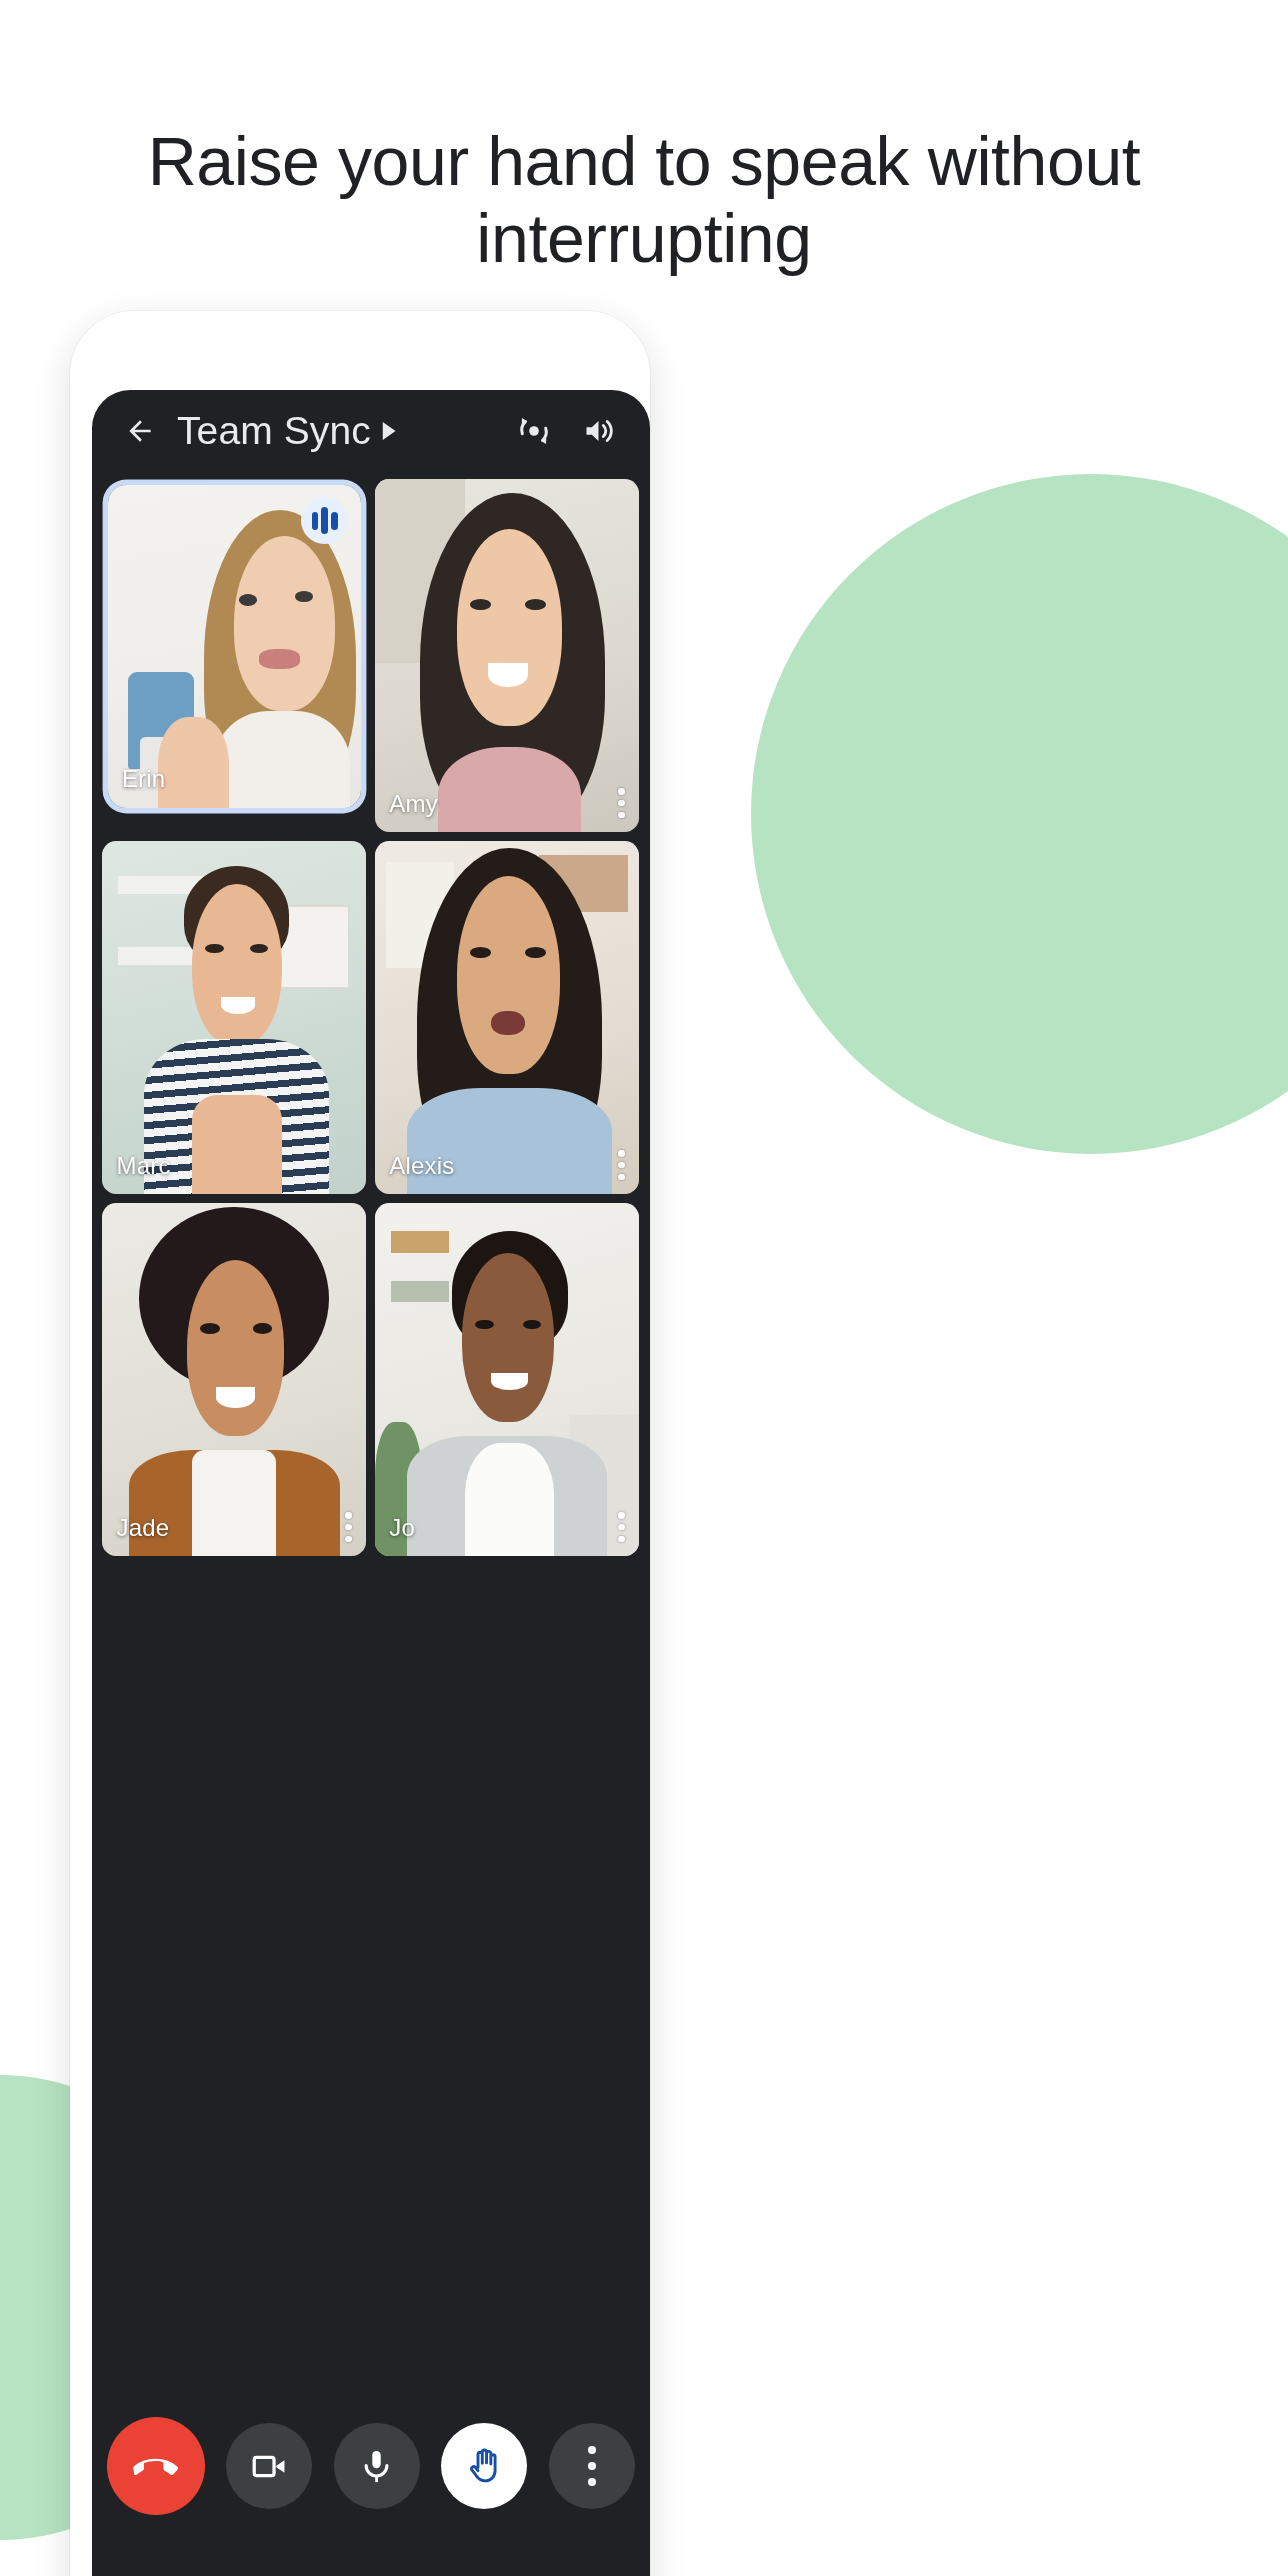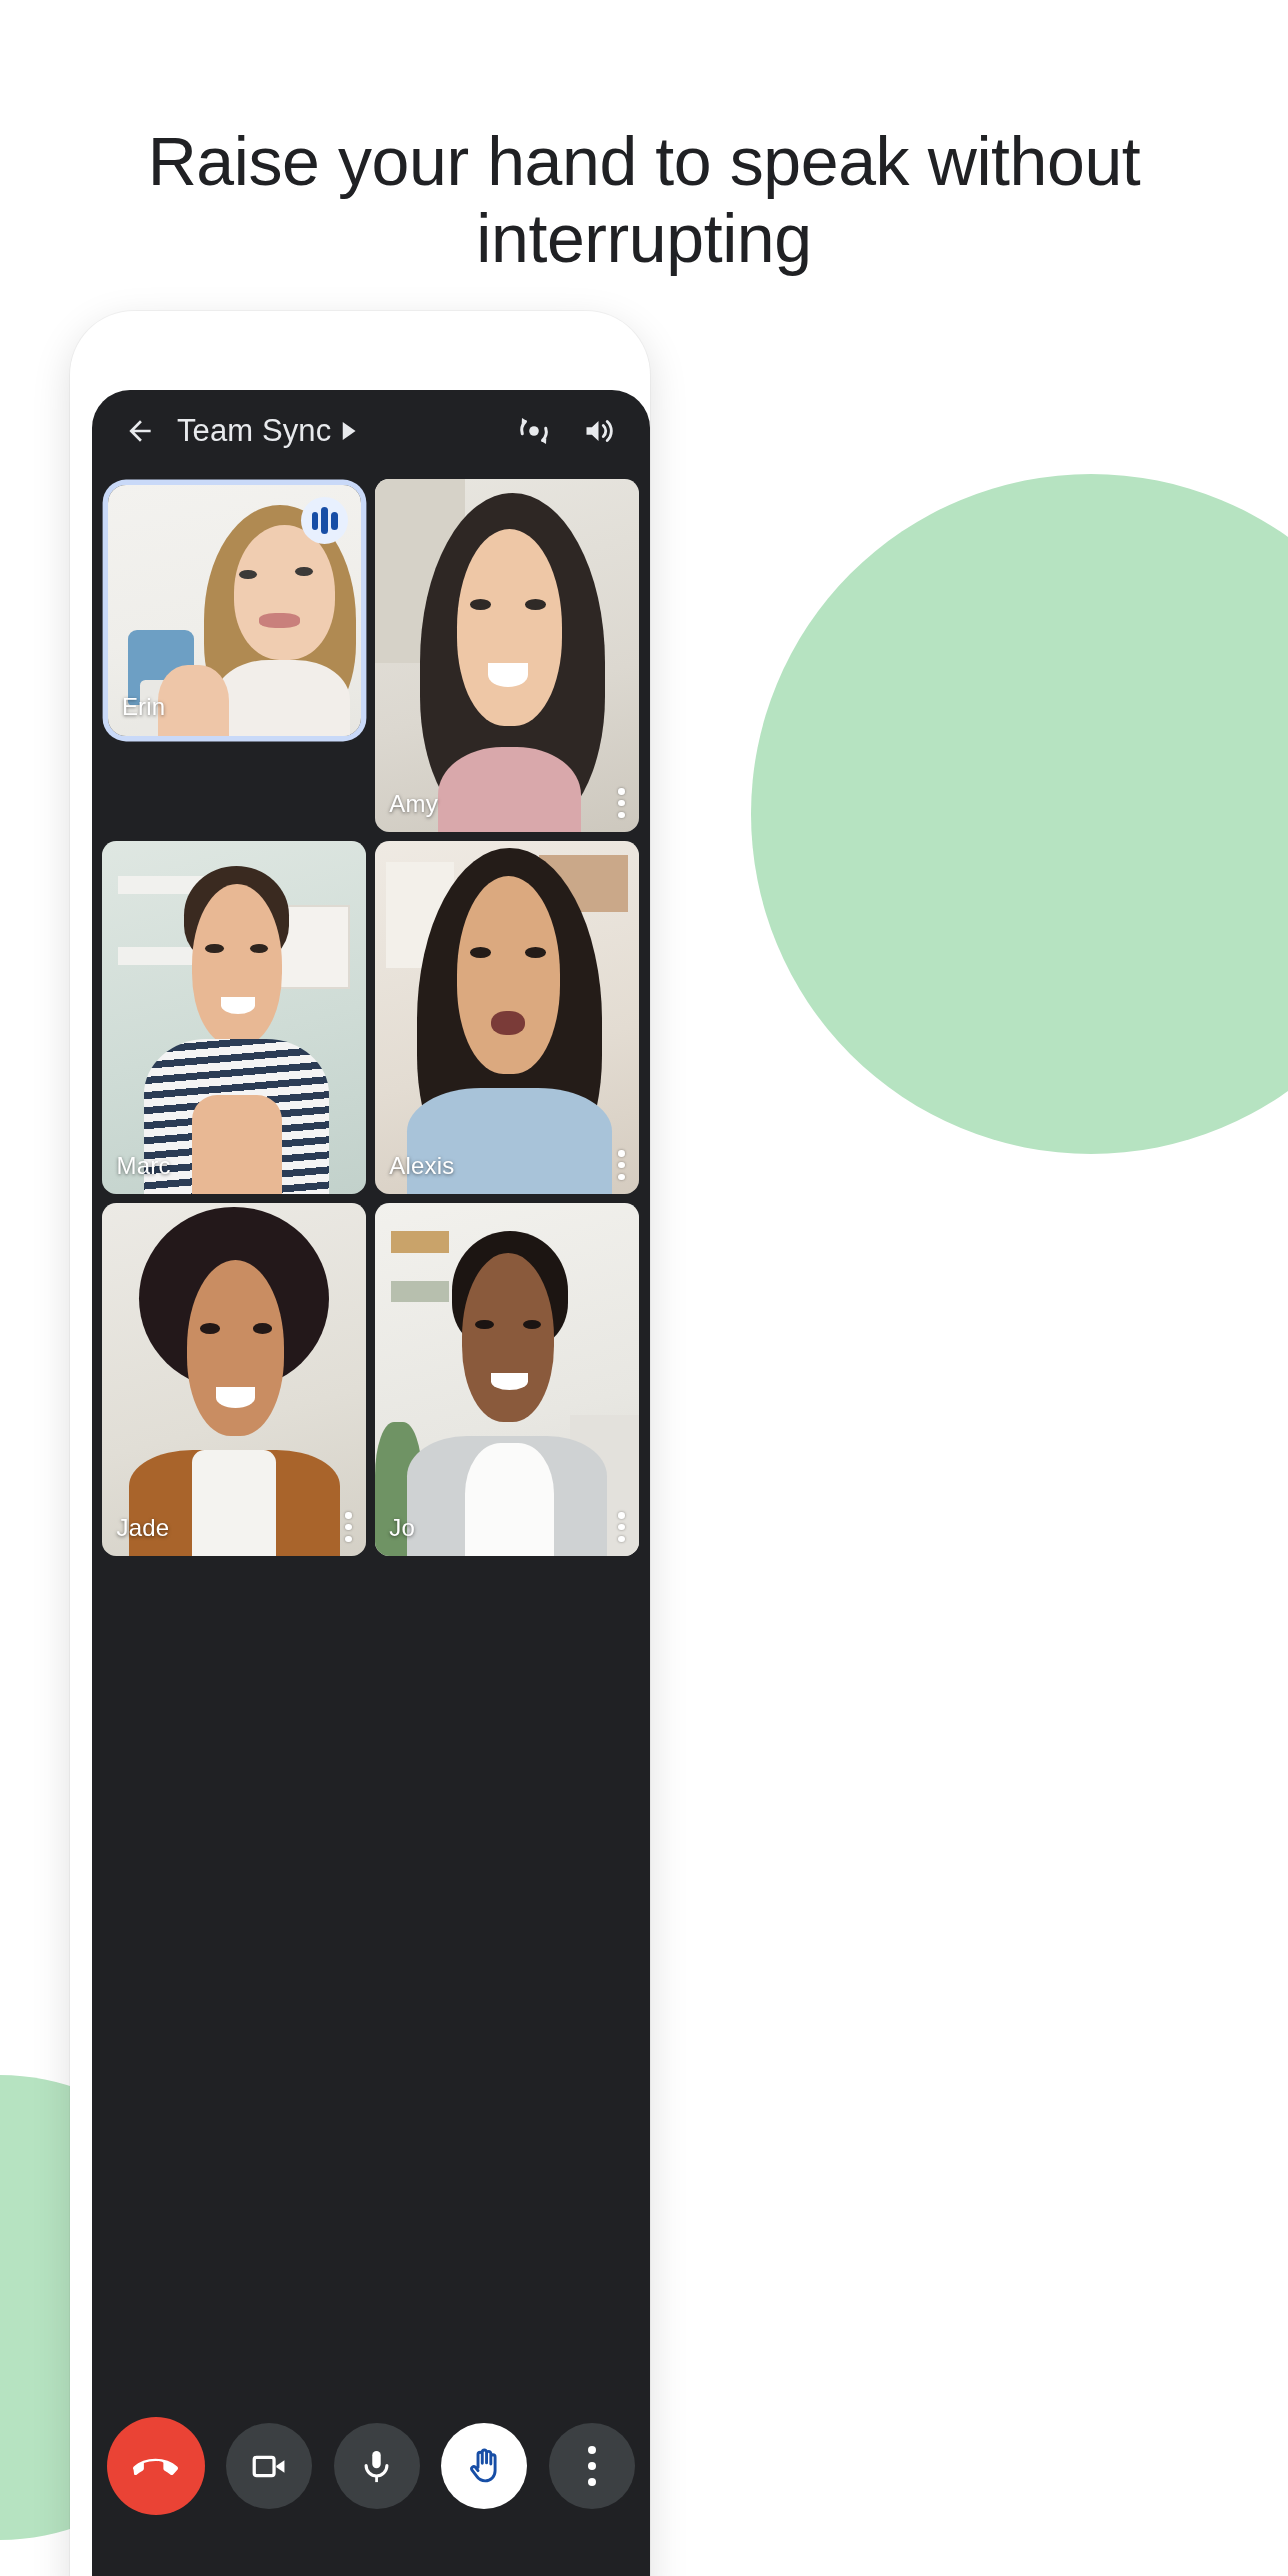--- a/index.html
+++ b/index.html
@@ -88,21 +88,21 @@
   .icon-btn{
     width:50px;height:50px;
     display:flex;align-items:center;justify-content:center;
     border-radius:50%;flex:none;
   }
   .appbar-title{
     display:flex;align-items:center;gap:10.7px;
     margin-left:12.5px;
   }
   .appbar-title .t{
-    font-size:31px;color:#e8eaed;letter-spacing:0.1px;
+    font-size:39px;color:#e8eaed;letter-spacing:0.1px;
   }
   .appbar-right{margin-left:auto;display:flex;align-items:center;gap:16px;}
 
   
   .grid{
     display:grid;
     grid-template-columns:1fr 1fr;
     gap:9px;
     padding:7.2px 10.7px 0 10.7px;
   }
@@ -110,21 +110,21 @@
     position:relative;
     height:353px;
     border-radius:14.3px;
     overflow:hidden;
     background:#3c4043;
   }
   .tile.active{
     border-radius:18px;
     box-shadow:0 0 0 5.4px #c9d9f8;
     margin:5.4px;
-    height:251px;
+    height:323px;
   }
   .tile .photo{position:absolute;inset:0;overflow:hidden;}
   .tile .name{
     position:absolute;left:14.3px;bottom:14.3px;
     color:#fff;font-size:24px;
     text-shadow:0 0.9px 3.6px rgba(0,0,0,0.55);
     letter-spacing:0.2px;
   }
   .tile .kebab{
     position:absolute;right:14.3px;bottom:14.3px;

